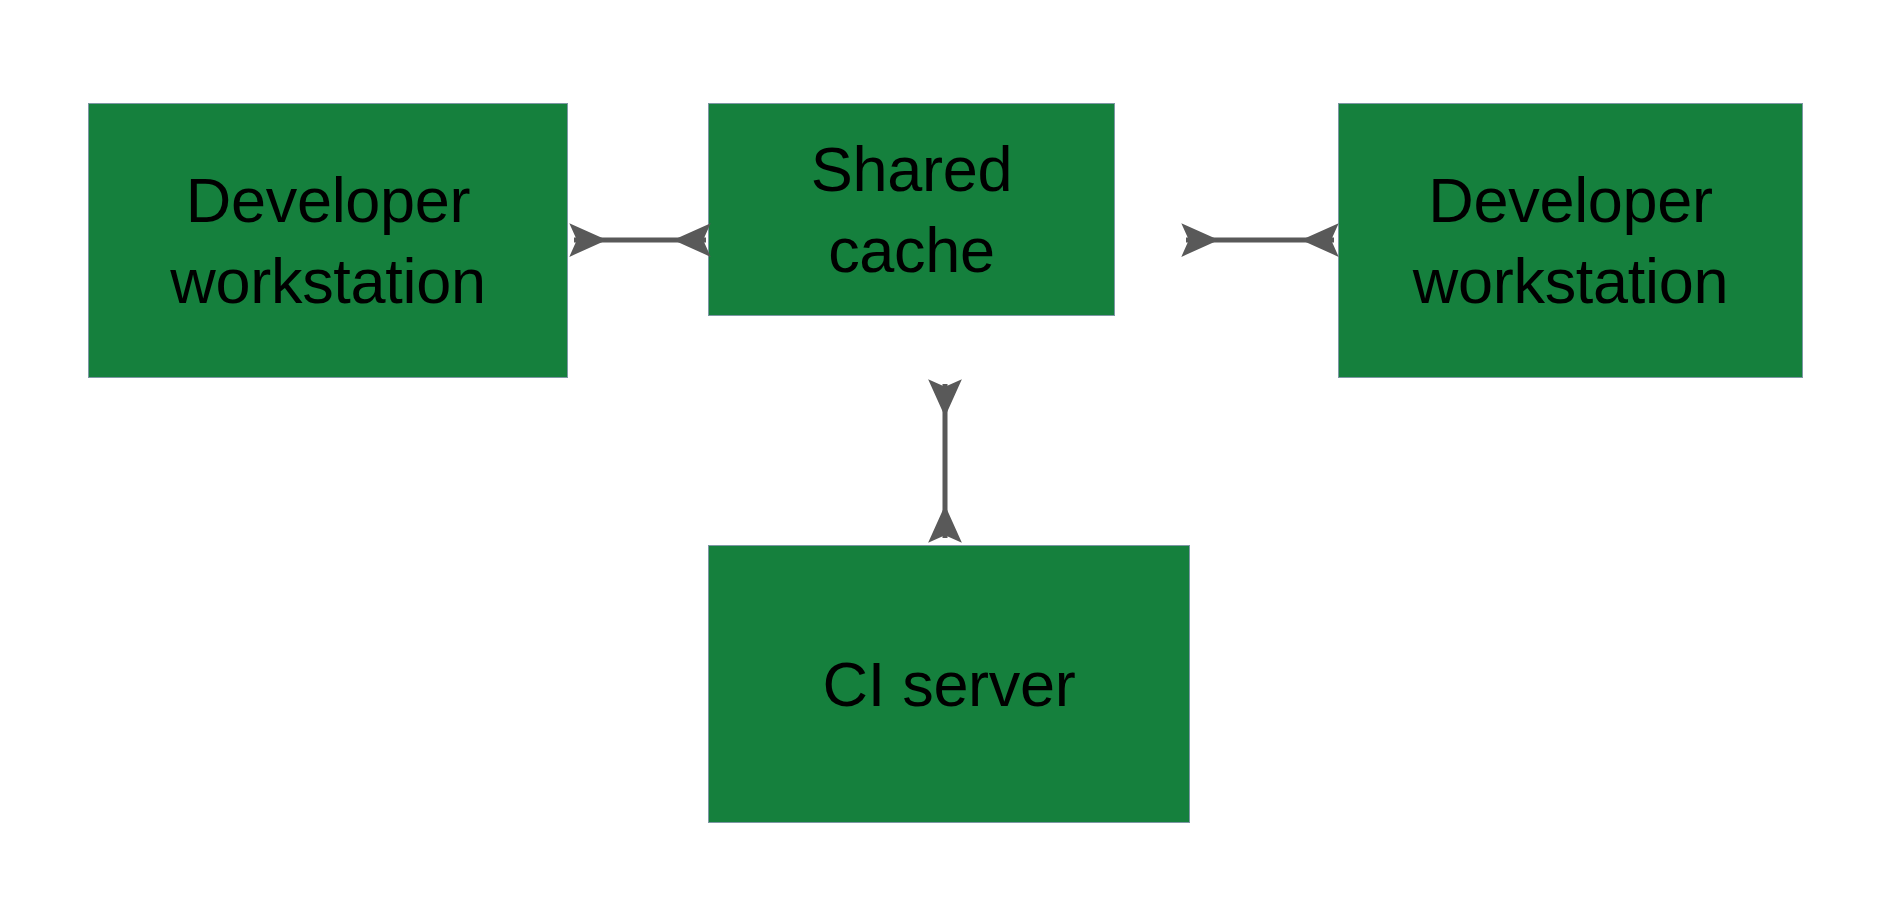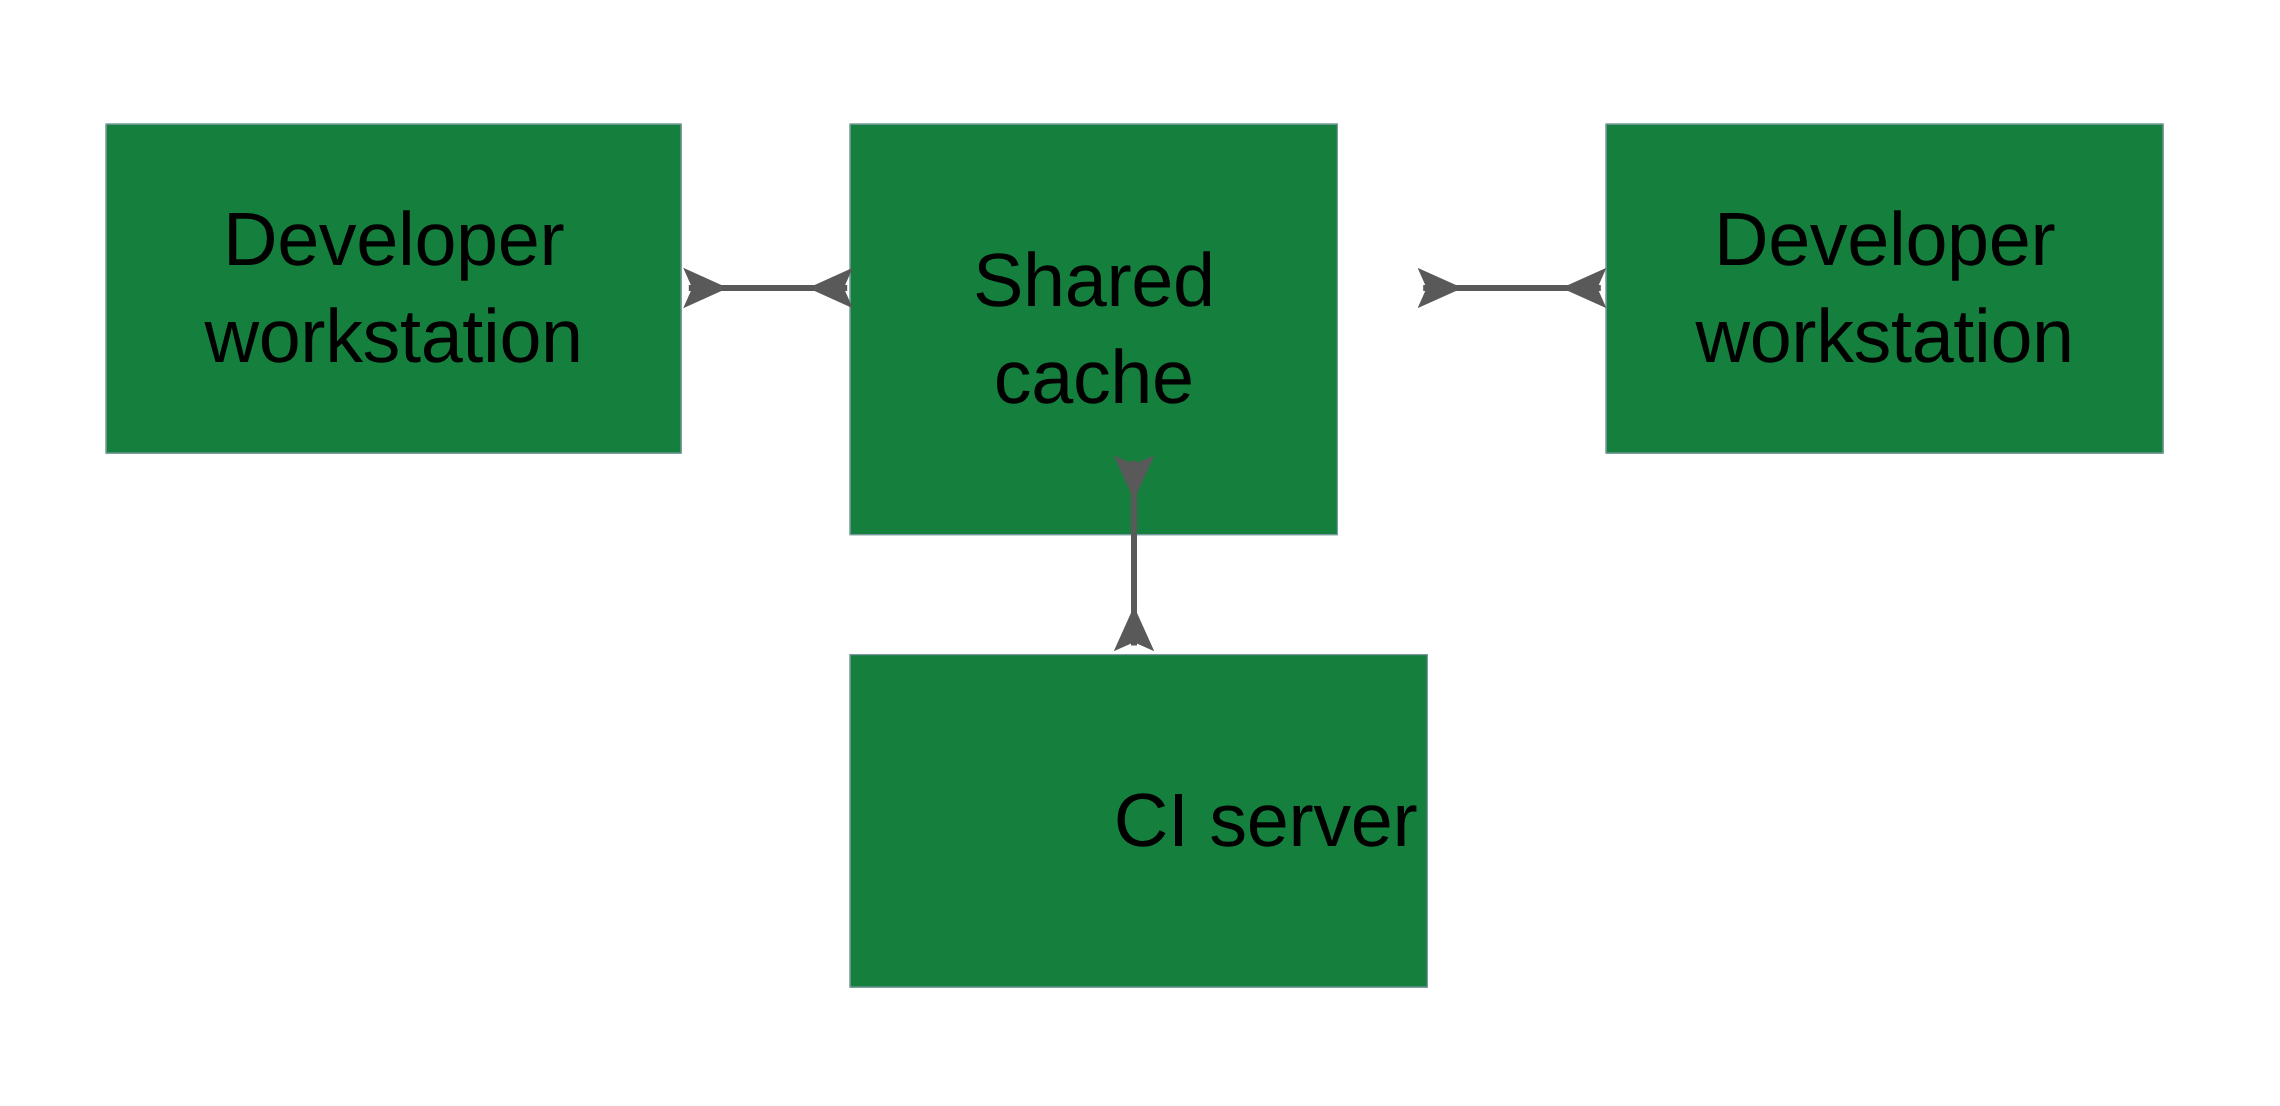--- a/index.html
+++ b/index.html
@@ -33,23 +33,23 @@
     font-size: 63px;
     line-height: 1.28;
     color: #000000;
     font-weight: 400;
     letter-spacing: -0.3px;
     white-space: pre-line;
     padding: 0 8px;
   }
   
   #node-dev-left  { left: 88px;   top: 103px;  width: 480px; height: 275px; }
-  #node-shared    { left: 708px;  top: 103px;  width: 407px; height: 343px; }
+  #node-shared    { left: 708px;  top: 103px;  width: 407px; height: 213px; }
   #node-dev-right { left: 1338px; top: 103px;  width: 465px; height: 275px; }
-  #node-ci        { left: 708px;  top: 545px;  width: 482px; height: 278px; justify-content: flex-end; }
+  #node-ci        { left: 708px;  top: 545px;  width: 482px; height: 278px; }
 
   .connector {
     position: absolute;
     overflow: visible;
   }
   #edge-left-shared   { left: 560px;  top: 200px; width: 160px; height: 80px; }
   #edge-shared-right  { left: 1172px; top: 200px; width: 176px; height: 80px; }
   #edge-shared-ci     { left: 905px;  top: 370px; width: 80px;  height: 182px; }
 </style>
 </head>

